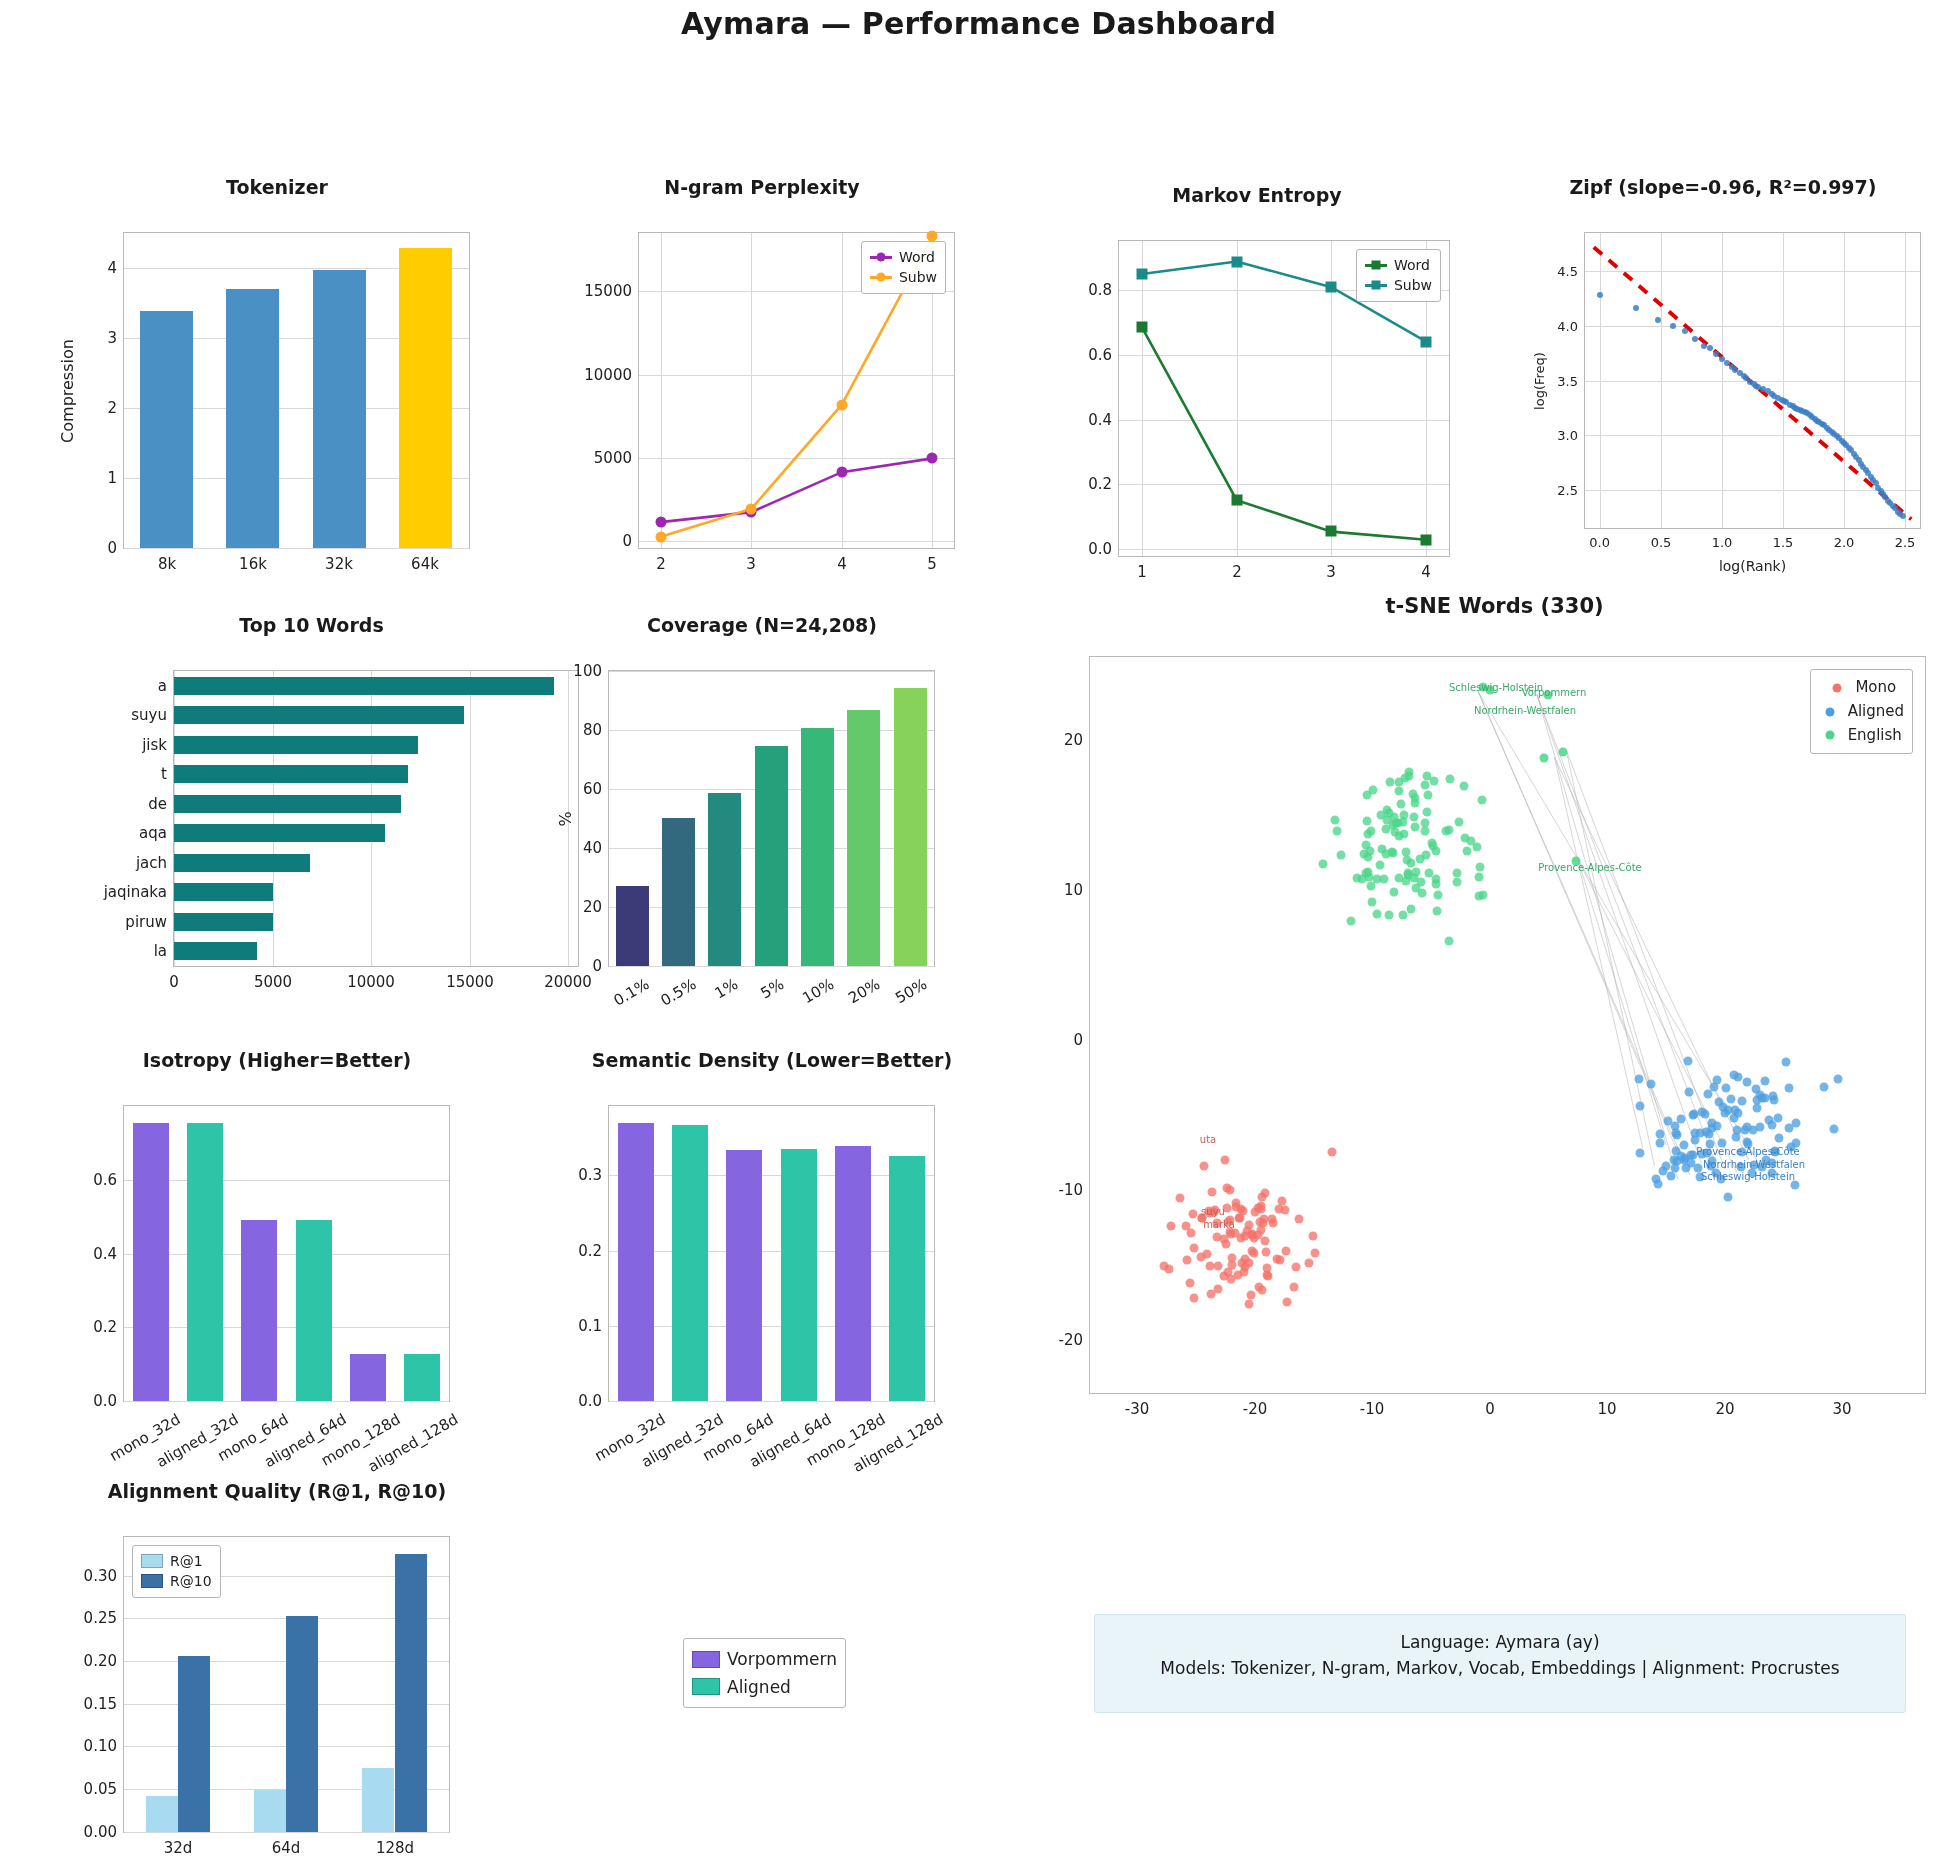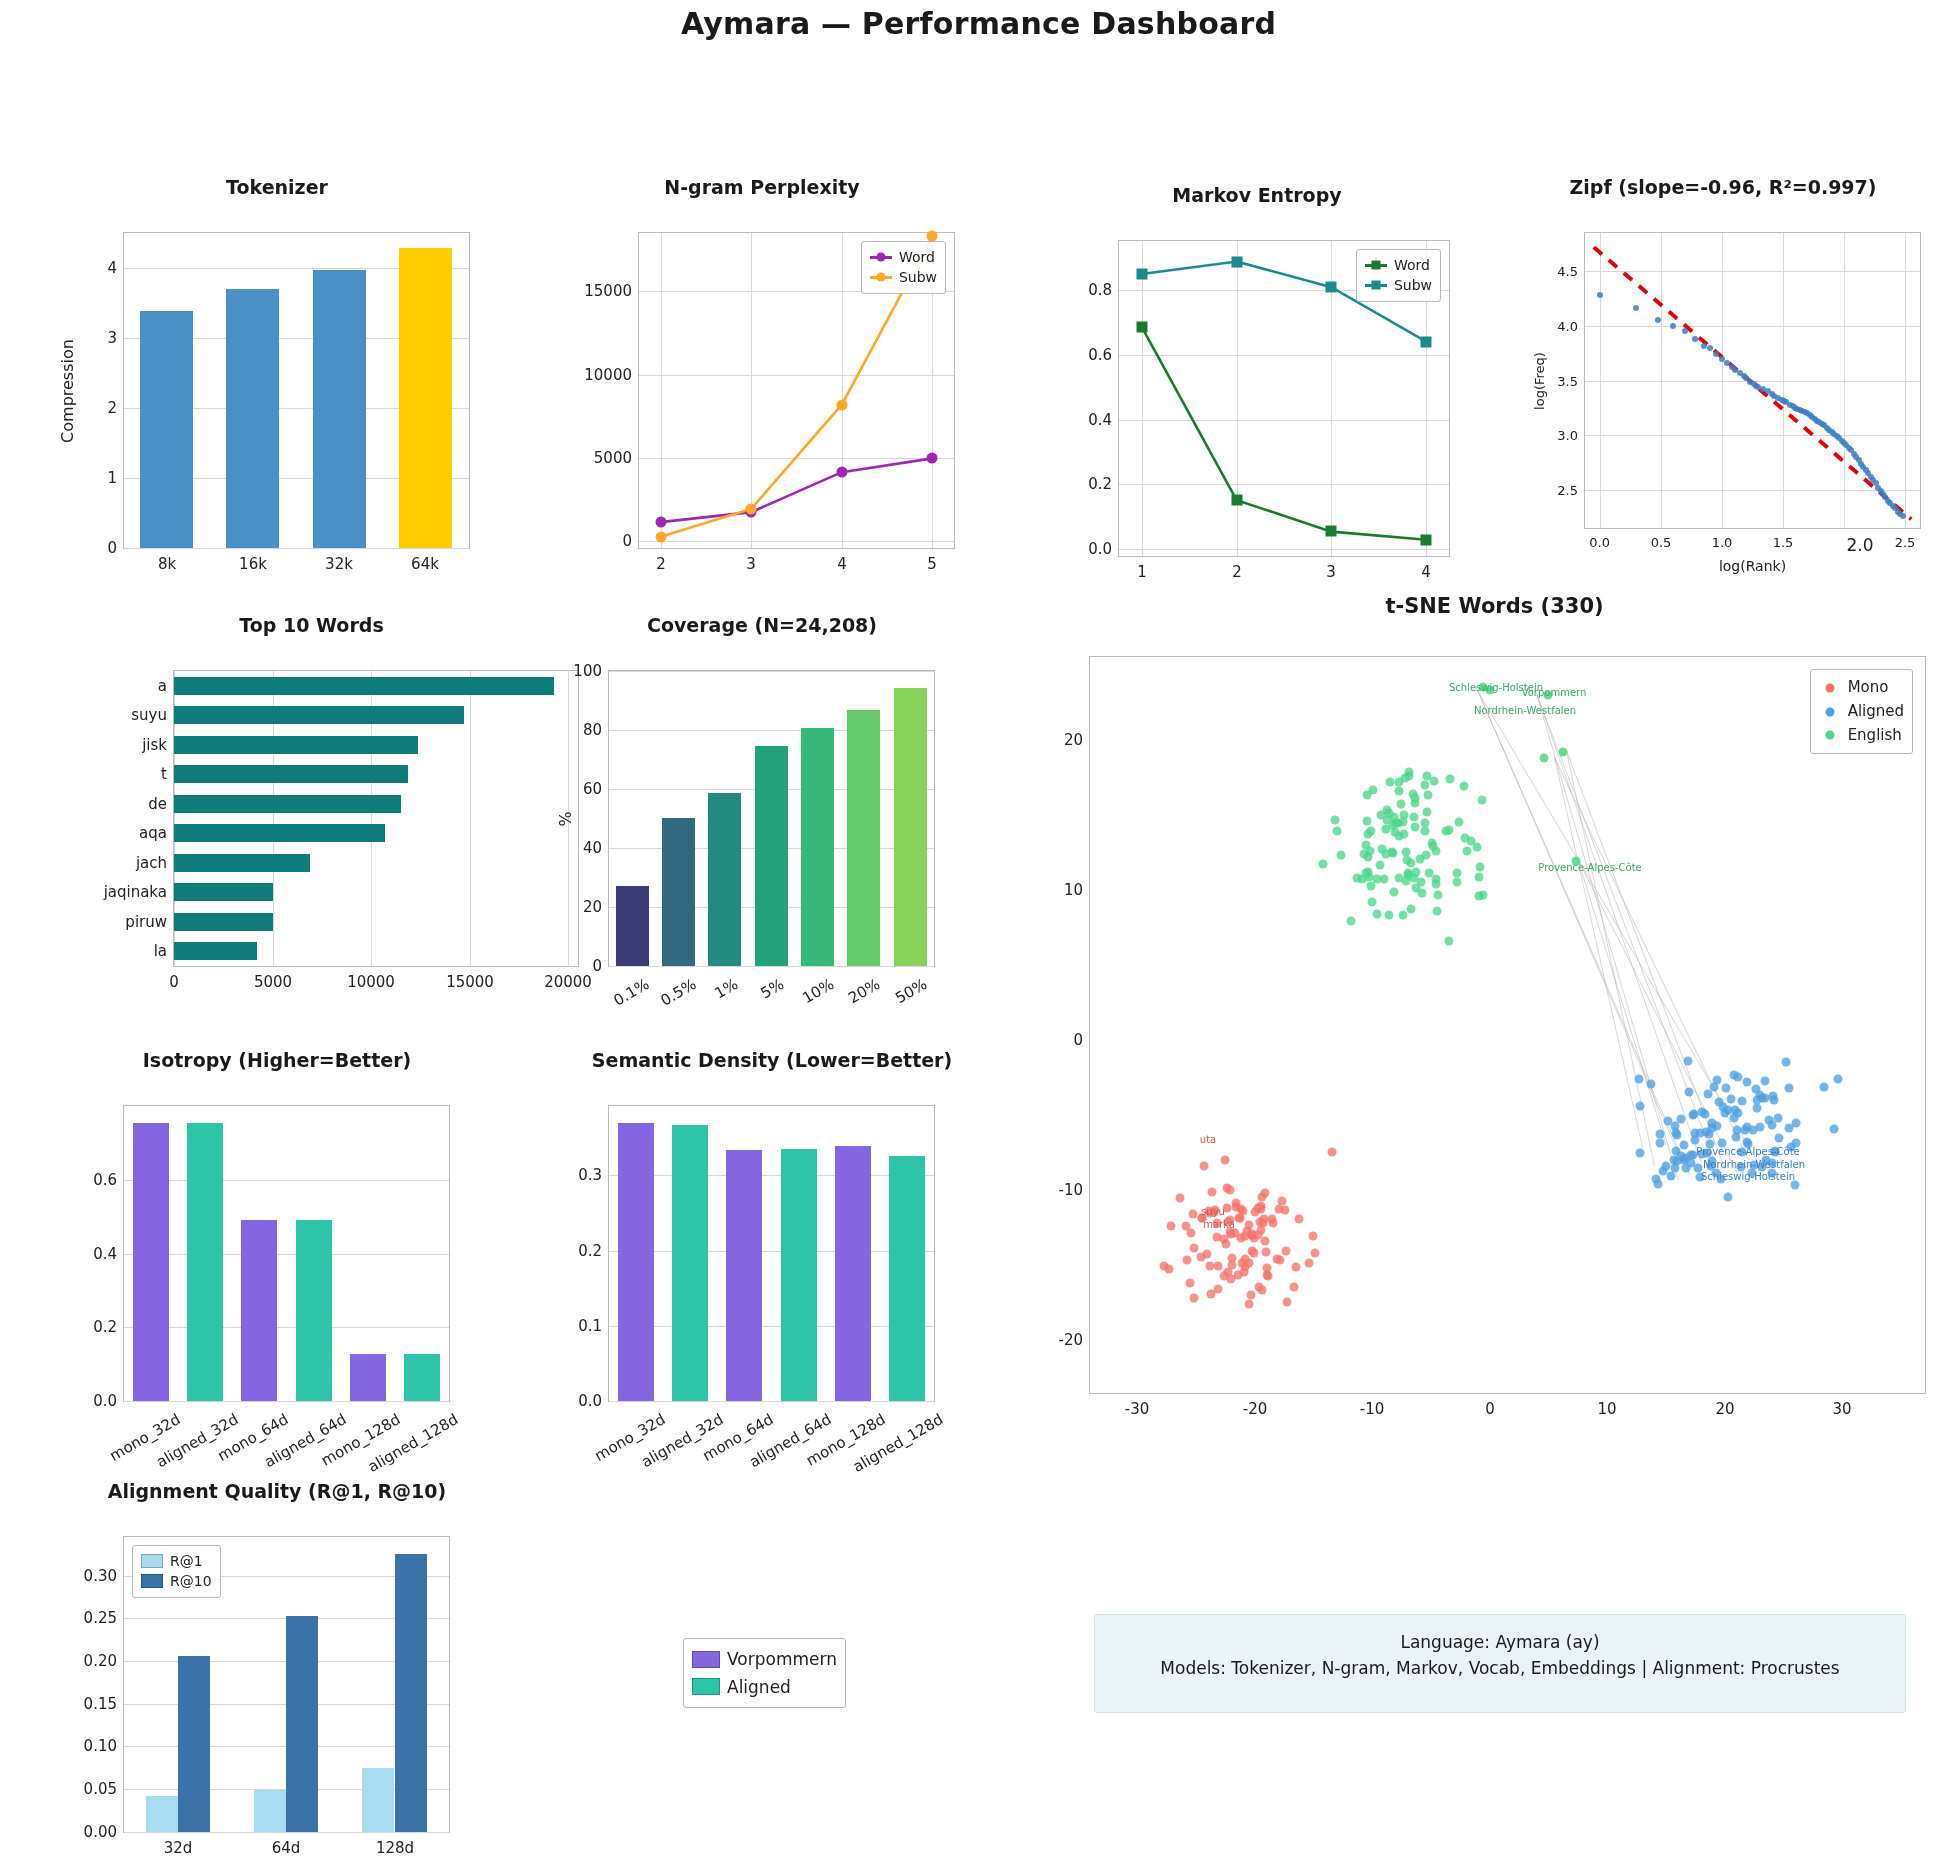--- a/index.html
+++ b/index.html
@@ -174,21 +174,21 @@
       <div class="ytick" style="top:38px;font-size:13px;">4.5</div>
       <div class="grid-v" style="left:14.7px;"></div>
       <div class="xtick" style="left:14.7px;font-size:13px;">0.0</div>
       <div class="grid-v" style="left:76px;"></div>
       <div class="xtick" style="left:76px;font-size:13px;">0.5</div>
       <div class="grid-v" style="left:137px;"></div>
       <div class="xtick" style="left:137px;font-size:13px;">1.0</div>
       <div class="grid-v" style="left:198px;"></div>
       <div class="xtick" style="left:198px;font-size:13px;">1.5</div>
       <div class="grid-v" style="left:259px;"></div>
-      <div class="xtick" style="left:259px;font-size:17px;margin-left:16px;">2.0</div>
+      <div class="xtick" style="left:259px;font-size:13px;">2.0</div>
       <div class="grid-v" style="left:320px;"></div>
       <div class="xtick" style="left:320px;font-size:13px;">2.5</div>
       <svg width="335" height="295" style="position:absolute;left:0;top:0;" viewBox="0 0 338 298">
         <line x1="8.635036496350363" y1="14.348148148148141" x2="329.36496350364956" y2="289.17037037037034" stroke="#e00000" stroke-width="4" stroke-dasharray="11,9"></line>
       </svg>
       <div class="dot" style="left:14.7px;top:62px;width:6px;height:6px;background:#3b7dc4;opacity:.85;"></div>
       <div class="dot" style="left:51px;top:75px;width:6px;height:6px;background:#3b7dc4;opacity:.85;"></div>
       <div class="dot" style="left:73px;top:87px;width:6px;height:6px;background:#3b7dc4;opacity:.85;"></div>
       <div class="dot" style="left:88px;top:93px;width:6px;height:6px;background:#3b7dc4;opacity:.85;"></div>
       <div class="dot" style="left:100px;top:98px;width:6px;height:6px;background:#3b7dc4;opacity:.85;"></div>
@@ -688,21 +688,21 @@
       <div class="tsne-lab" style="left:464px;top:35px;color:#3aa86a;">Vorpommern</div>
       <div class="tsne-lab" style="left:435px;top:53px;color:#3aa86a;">Nordrhein-Westfalen</div>
       <div class="tsne-lab" style="left:500px;top:210px;color:#3aa86a;">Provence-Alpes-Côte</div>
       <div class="tsne-lab" style="left:658px;top:494px;color:#3a7fc4;">Provence-Alpes-Côte</div>
       <div class="tsne-lab" style="left:664px;top:507px;color:#3a7fc4;">Nordrhein-Westfalen</div>
       <div class="tsne-lab" style="left:658px;top:519px;color:#3a7fc4;">Schleswig-Holstein</div>
       <div class="tsne-lab" style="left:118px;top:482px;color:#cc5a52;">uta</div>
       <div class="tsne-lab" style="left:123px;top:554px;color:#cc5a52;">suyu</div>
       <div class="tsne-lab" style="left:129px;top:567px;color:#cc5a52;">marka</div>
       <div class="legend" style="right:12px;top:12px;font-size:15px;">
-        <div class="row" style="margin:2px 0;">
+        <div class="row" style="margin:2px 0;justify-content:center;">
           <div class="lkey">
             <div class="mk" style="background:#f4736a;"></div>
           </div>
           <div class="">Mono</div>
         </div>
         <div class="row" style="margin:2px 0;">
           <div class="lkey">
             <div class="mk" style="background:#4e9fe0;"></div>
           </div>
           <div class="">Aligned</div>

